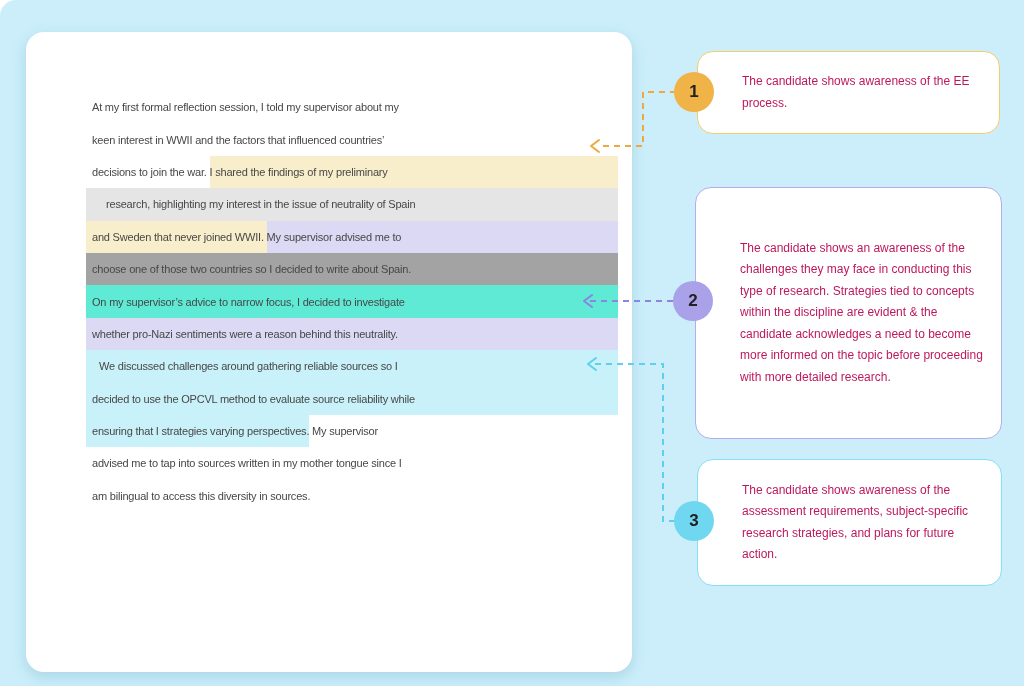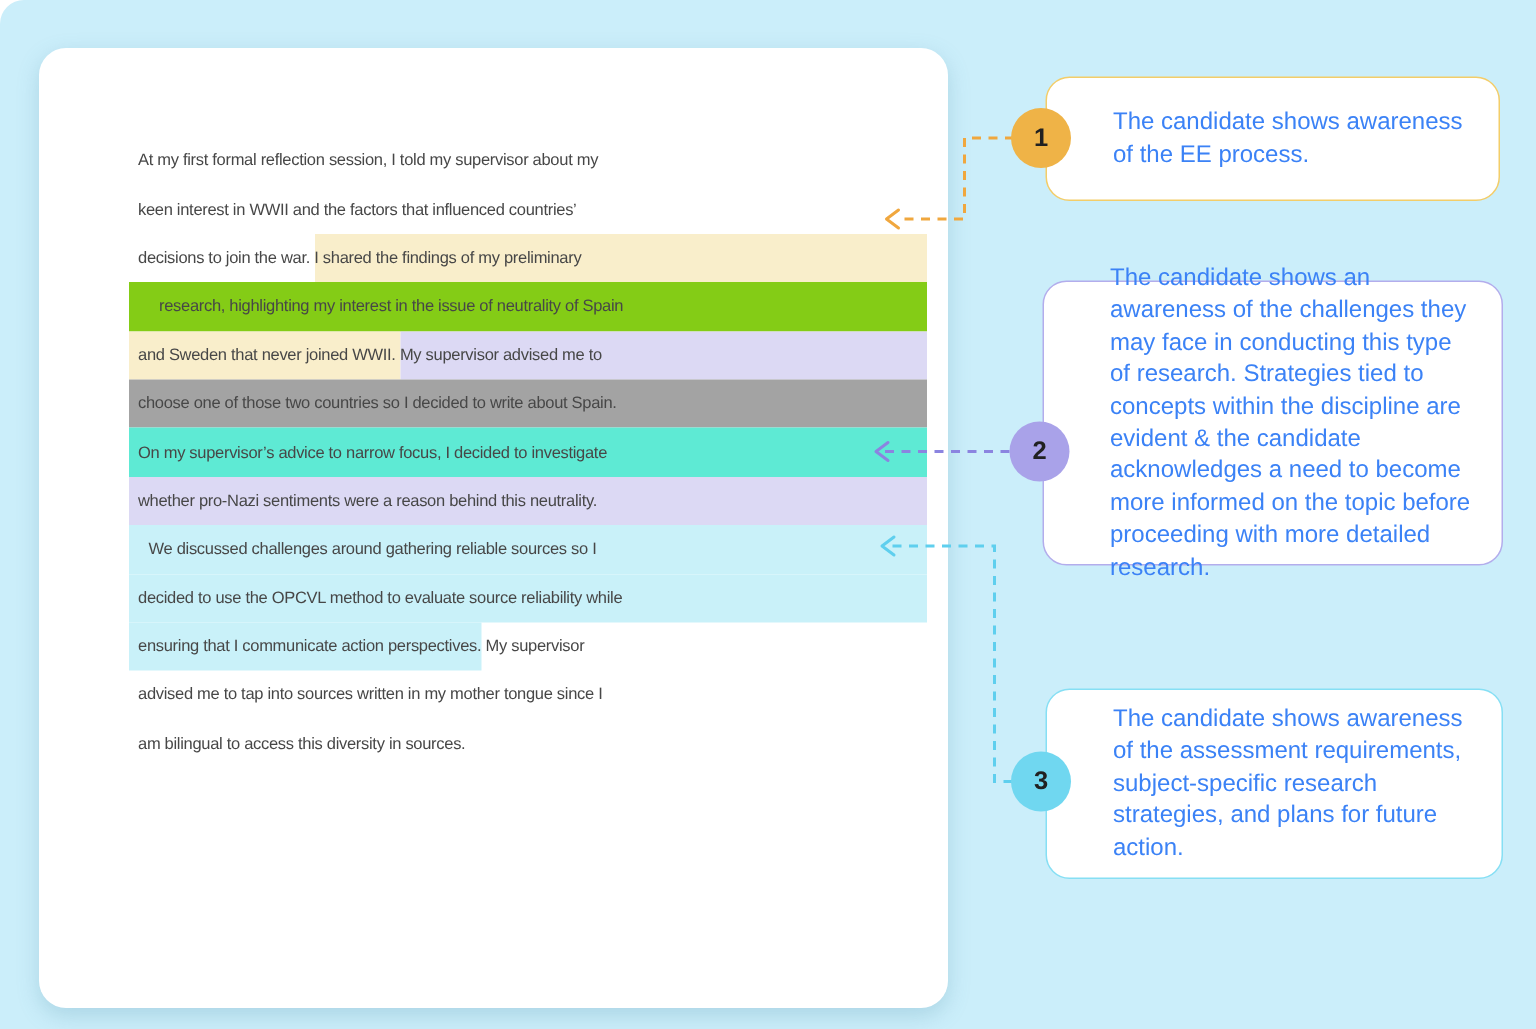--- a/index.html
+++ b/index.html
@@ -73,49 +73,49 @@
   .badge-3 { left:674px; top:501px; }
   
   .note {
     position:absolute;
     background:#ffffff;
     border:1.6px solid #ccc;
     border-radius:16px;
     display:flex; align-items:center;
     padding:0 16px 0 44px;
     box-sizing:border-box;
-    font-size:16px;
+    font-size:12px;
     line-height:21.4px;
-    color:#3b82f6;
+    color:#be185d;
     z-index:2;
   }
   .note p { margin:0; }
   .note-1 { left:697px; top:51px;  width:303px; height:83px; }
-  .note-2 { left:695px; top:187px; width:307px; height:190px; }
+  .note-2 { left:695px; top:187px; width:307px; height:252px; }
   .note-3 { left:697px; top:459px; width:305px; height:127px; }
 </style>
 </head>
 <body>
 
 <div class="stage">
   <div class="bg" style="background: rgb(203, 238, 250);"></div>
 
   <div class="card">
     <div class="textblock">
         <div class="tline"><span>At my first formal reflection session, I told my supervisor about my</span></div>
         <div class="tline"><span>keen interest in WWII and the factors that influenced countries’</span></div>
         <div class="tline"><span>decisions to join the war. </span><span class="seg-fill" style="background: rgb(249, 238, 203);">I shared the findings of my preliminary</span></div>
-        <div class="tline"><span class="hl-lead seg-fill" style="background: #84cc16; padding-left: 20px;">research, highlighting my interest in the issue of neutrality of Spain</span></div>
+        <div class="tline"><span class="hl-lead seg-fill" style="background: #e5e5e5; padding-left: 20px;">research, highlighting my interest in the issue of neutrality of Spain</span></div>
         <div class="tline"><span class="hl-lead" style="background: rgb(249, 238, 203);">and Sweden that never joined WWII. </span><span class="seg-fill" style="background: rgb(220, 217, 244);">My supervisor advised me to</span></div>
         <div class="tline"><span class="hl-lead seg-fill" style="background: #a3a3a3;">choose one of those two countries so I decided to write about Spain.</span></div>
         <div class="tline"><span class="hl-lead seg-fill" style="background: #5eead4;">On my supervisor’s advice to narrow focus, I decided to investigate</span></div>
         <div class="tline"><span class="hl-lead seg-fill" style="background: rgb(220, 217, 244);">whether pro-Nazi sentiments were a reason behind this neutrality.</span></div>
         <div class="tline"><span class="hl-lead seg-fill" style="background: rgb(201, 241, 249); padding-left: 13px;">We discussed challenges around gathering reliable sources so I</span></div>
         <div class="tline"><span class="hl-lead seg-fill" style="background: rgb(201, 241, 249);">decided to use the OPCVL method to evaluate source reliability while</span></div>
-        <div class="tline"><span class="hl-lead" style="background: rgb(201, 241, 249);">ensuring that I communicate action perspectives.</span><span> My supervisor</span></div>
+        <div class="tline"><span class="hl-lead" style="background: rgb(201, 241, 249);">ensuring that I strategies varying perspectives.</span><span> My supervisor</span></div>
         <div class="tline"><span>advised me to tap into sources written in my mother tongue since I</span></div>
         <div class="tline"><span>am bilingual to access this diversity in sources.</span></div>
       </div>
   </div>
 
   <svg class="connectors" viewBox="0 0 1024 686">
     <path class="dash" d="M676 92 H643 V146 H598" style="stroke: rgb(240, 167, 62);"></path>
     <path class="head" d="M599 140 L591 146 L599 152" style="stroke: rgb(240, 167, 62);"></path>
     <path class="dash" d="M673 301 H590" style="stroke: rgb(139, 132, 224);"></path>
     <path class="head" d="M592 295 L584 301 L592 307" style="stroke: rgb(139, 132, 224);"></path>

